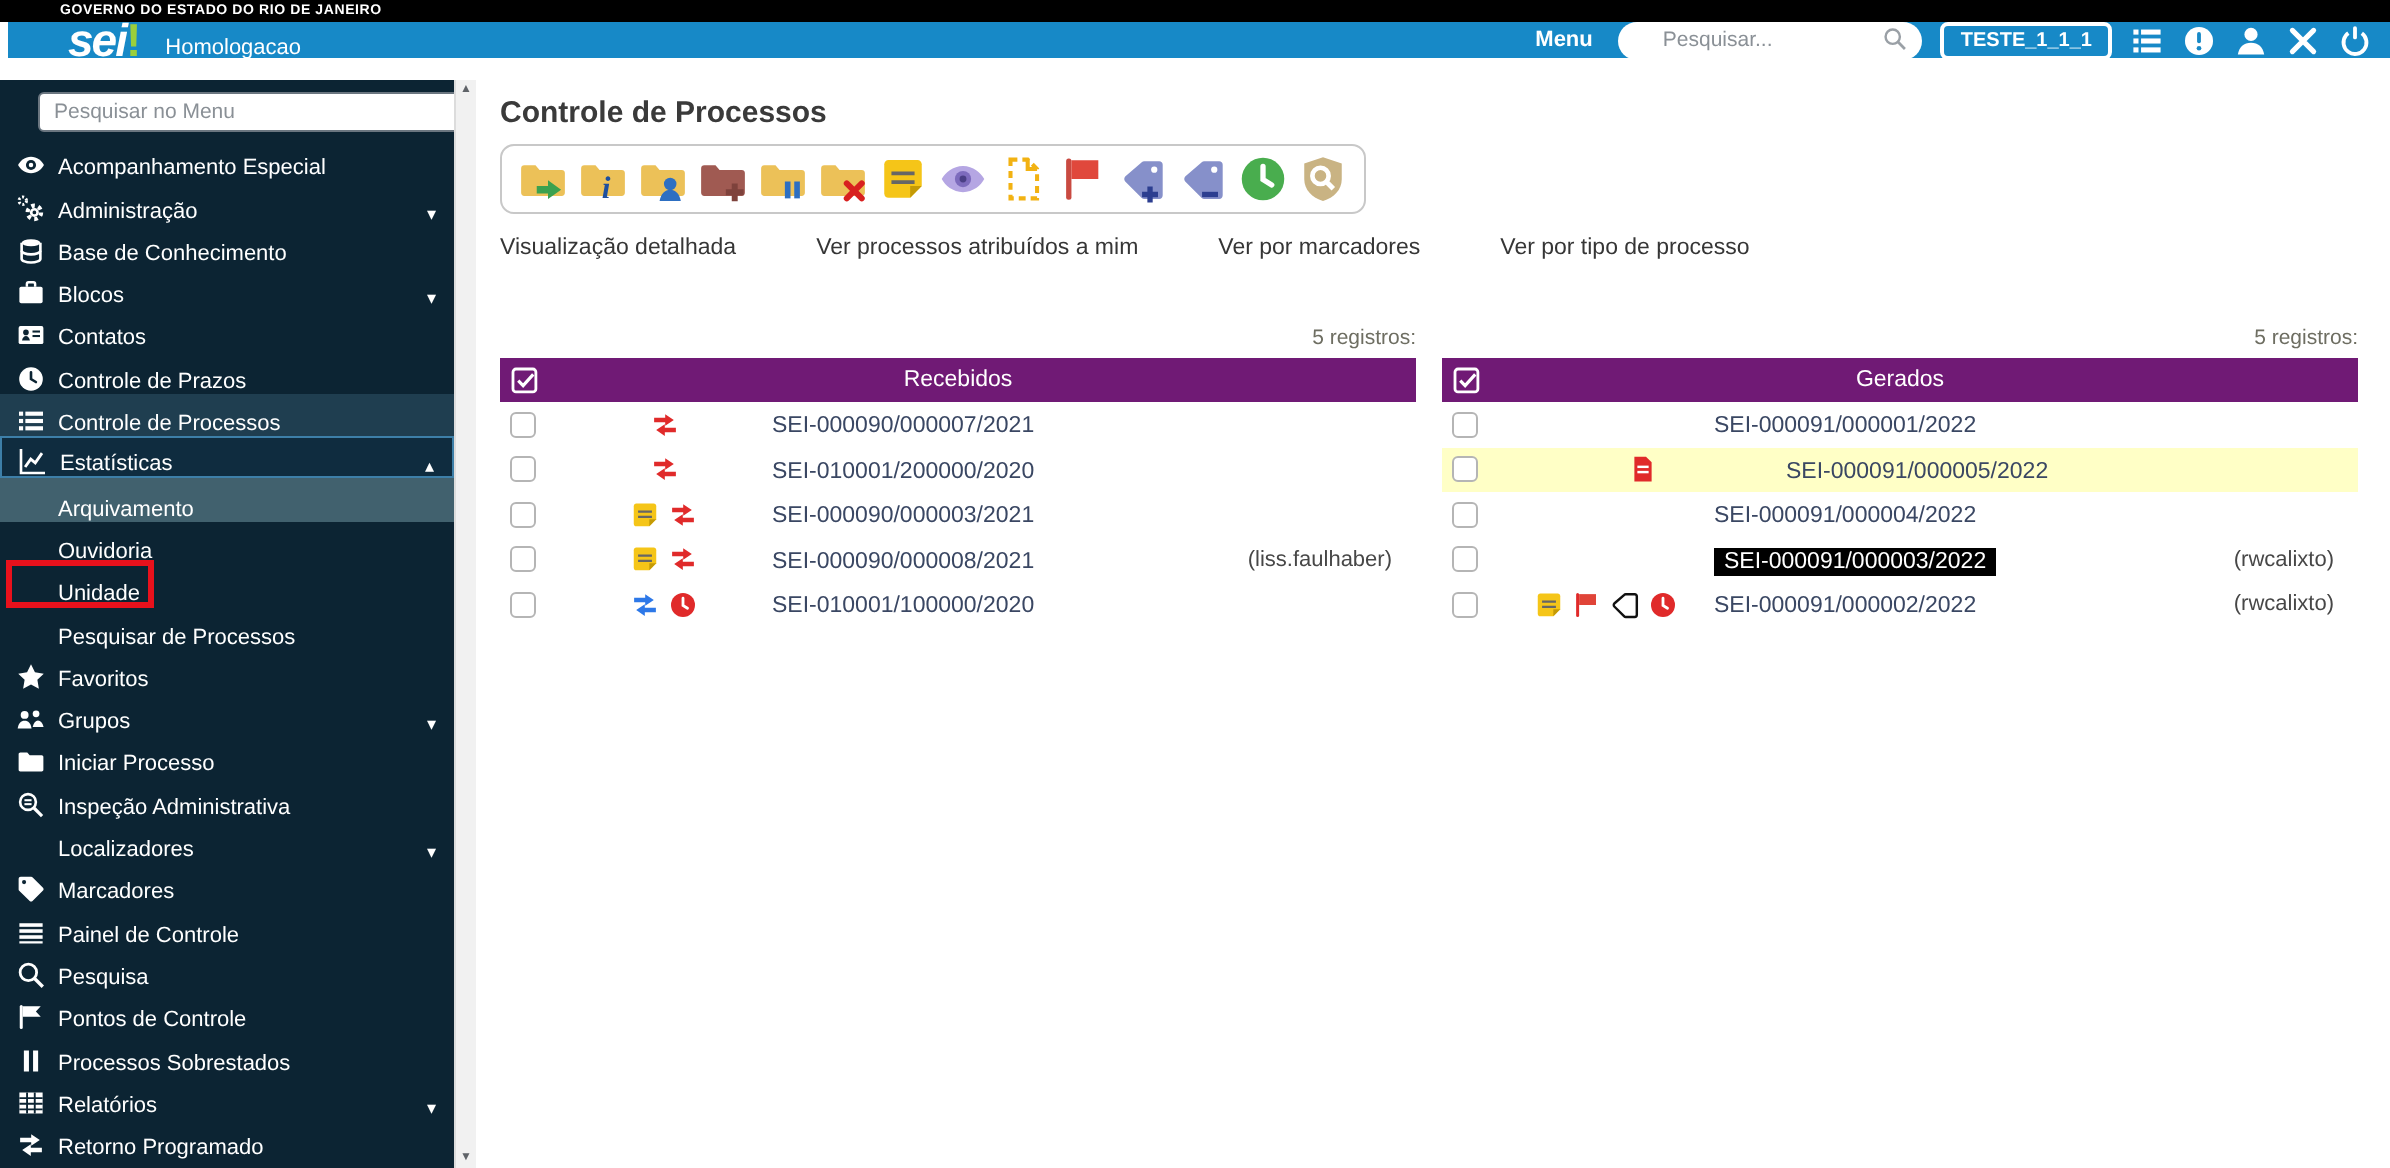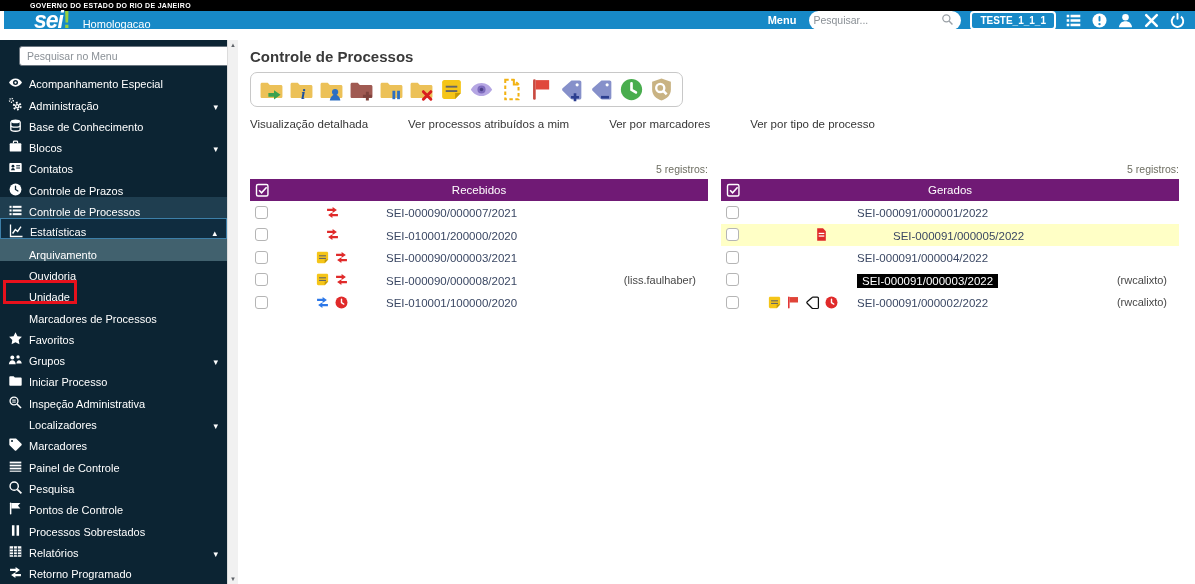--- a/index.html
+++ b/index.html
@@ -15,21 +15,21 @@
   
   .header { position:absolute; top:11px; left:4px; width:100%; height:18px; background:#1789c7;
             display:flex; align-items:center; }
   .logo { margin-left:30px; font-size:23px; font-weight:bold; font-style:italic; color:#fff; line-height:26px; letter-spacing:-1px;}
   .logo .ex { color:#9bcf3b; font-style:normal; }
   .env { color:#fff; font-size:11px; margin-left:13px; margin-top:7px; }
   .hdr-right { margin-left:auto; display:flex; align-items:center; gap:9px; padding-right:13px; }
   .menu-label { color:#fff; font-weight:bold; font-size:11px; margin-right:4px; cursor:pointer; }
   .search-wrap { position:relative; display:inline-block; }
   .hdr-search { width:152px; height:19px; border-radius:10px; border:none; background:#fff;
-                font-size:10.5px; padding:0 24px 0 4px; color:#333; outline:none; }
+                font-size:10.5px; padding:0 24px 0 22px; color:#333; outline:none; }
   .hdr-search::placeholder, .sb-search::placeholder { color:#8a9096; }
   .search-mag { position:absolute; right:7px; top:3px; width:13px; height:13px; cursor:pointer; }
   .user-btn { height:19px; border:2px solid #fff; border-radius:4px; background:transparent; color:#fff;
               font-weight:bold; font-size:10px; padding:0 8px; cursor:pointer; font-family:inherit; }
   .hdr-icn { width:17px; height:17px; cursor:pointer; }
 
   
   .sidebar { position:absolute; top:40px; left:0; width:227px; height:544px; background:#0c2433; overflow:hidden; }
   .sb-search { display:block; margin:6px 7px 3px 19px; width:calc(100% - 14px); height:20px; border-radius:3px;
                border:1px solid #6b7680; font-size:10.5px; padding:0 7px; outline:none; }
@@ -245,21 +245,21 @@
         <span class="icn sb-icn"></span>
         <span class="sb-label">Ouvidoria</span>
       </div>
       <div class="sb-item sub">
         <span class="icn sb-icn"></span>
         <span class="sb-label">Unidade</span>
         <span class="annotation-box" style="border-color:#e8111c"></span>
       </div>
       <div class="sb-item sub">
         <span class="icn sb-icn"></span>
-        <span class="sb-label">Marcadores de Processos</span>
+        <span class="sb-label">Pesquisar de Processos</span>
       </div>
       <div class="sb-item">
         <span class="icn sb-icn">
           <svg viewBox="0 0 16 16" xmlns="http://www.w3.org/2000/svg">
             <path d="M8 1.2l2.1 4.3 4.7.7-3.4 3.3.8 4.7L8 12l-4.2 2.2.8-4.7L1.2 6.2l4.7-.7z" fill="#fff"></path>
           </svg>
         </span>
         <span class="sb-label">Favoritos</span>
       </div>
       <div class="sb-item">

